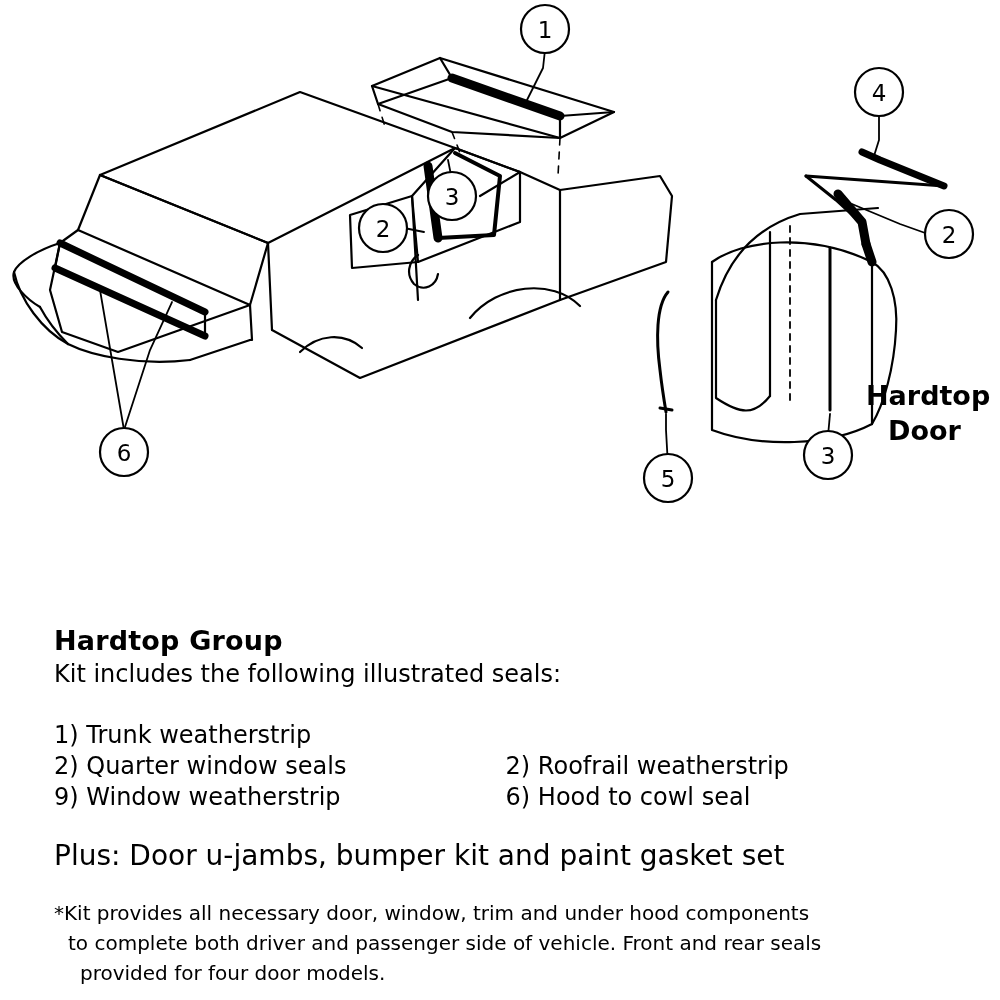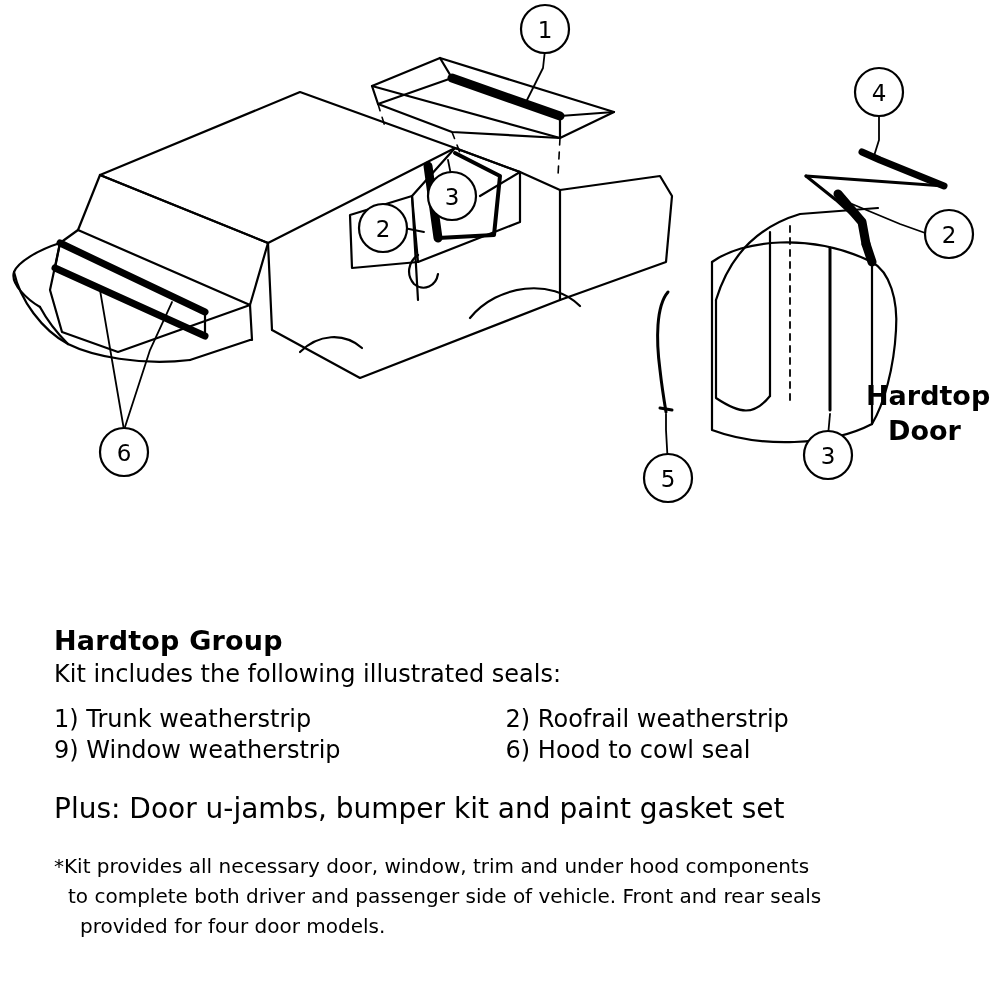--- a/index.html
+++ b/index.html
@@ -44,21 +44,21 @@
   }
   .legend-title {
     font-size: 27px;
     font-weight: bold;
     letter-spacing: 0.2px;
     margin: 0 0 4px 4px;
   }
   .legend-sub {
     font-size: 24px;
     font-weight: 400;
-    margin: 0 0 16px 4px;
+    margin: 0 0 32px 4px;
   }
   .legend-cols {
     display: flex;
     margin: 0 0 0 4px;
     align-items: flex-end;
   }
   .legend-col {
     width: 455px;
   }
   .legend-col.right { width: 480px; }
@@ -230,20 +230,21 @@
     </svg>
   </div>
 
   <div id="legend">
     <div class="legend-title">Hardtop Group</div>
     <div class="legend-sub">Kit includes the following illustrated seals:</div>
 
     <div class="legend-cols">
       <div class="legend-col left">
         <div class="legend-item">1) Trunk weatherstrip</div>
+        <div class="legend-item">2) Quarter window seals</div>
         <div class="legend-item">9) Window weatherstrip</div>
       </div>
       <div class="legend-col right">
         <div class="legend-item">2) Roofrail weatherstrip</div>
         <div class="legend-item">6) Hood to cowl seal</div>
       </div>
     </div>
 
     <div class="legend-plus">Plus: Door u-jambs, bumper kit and paint gasket set</div>
 

